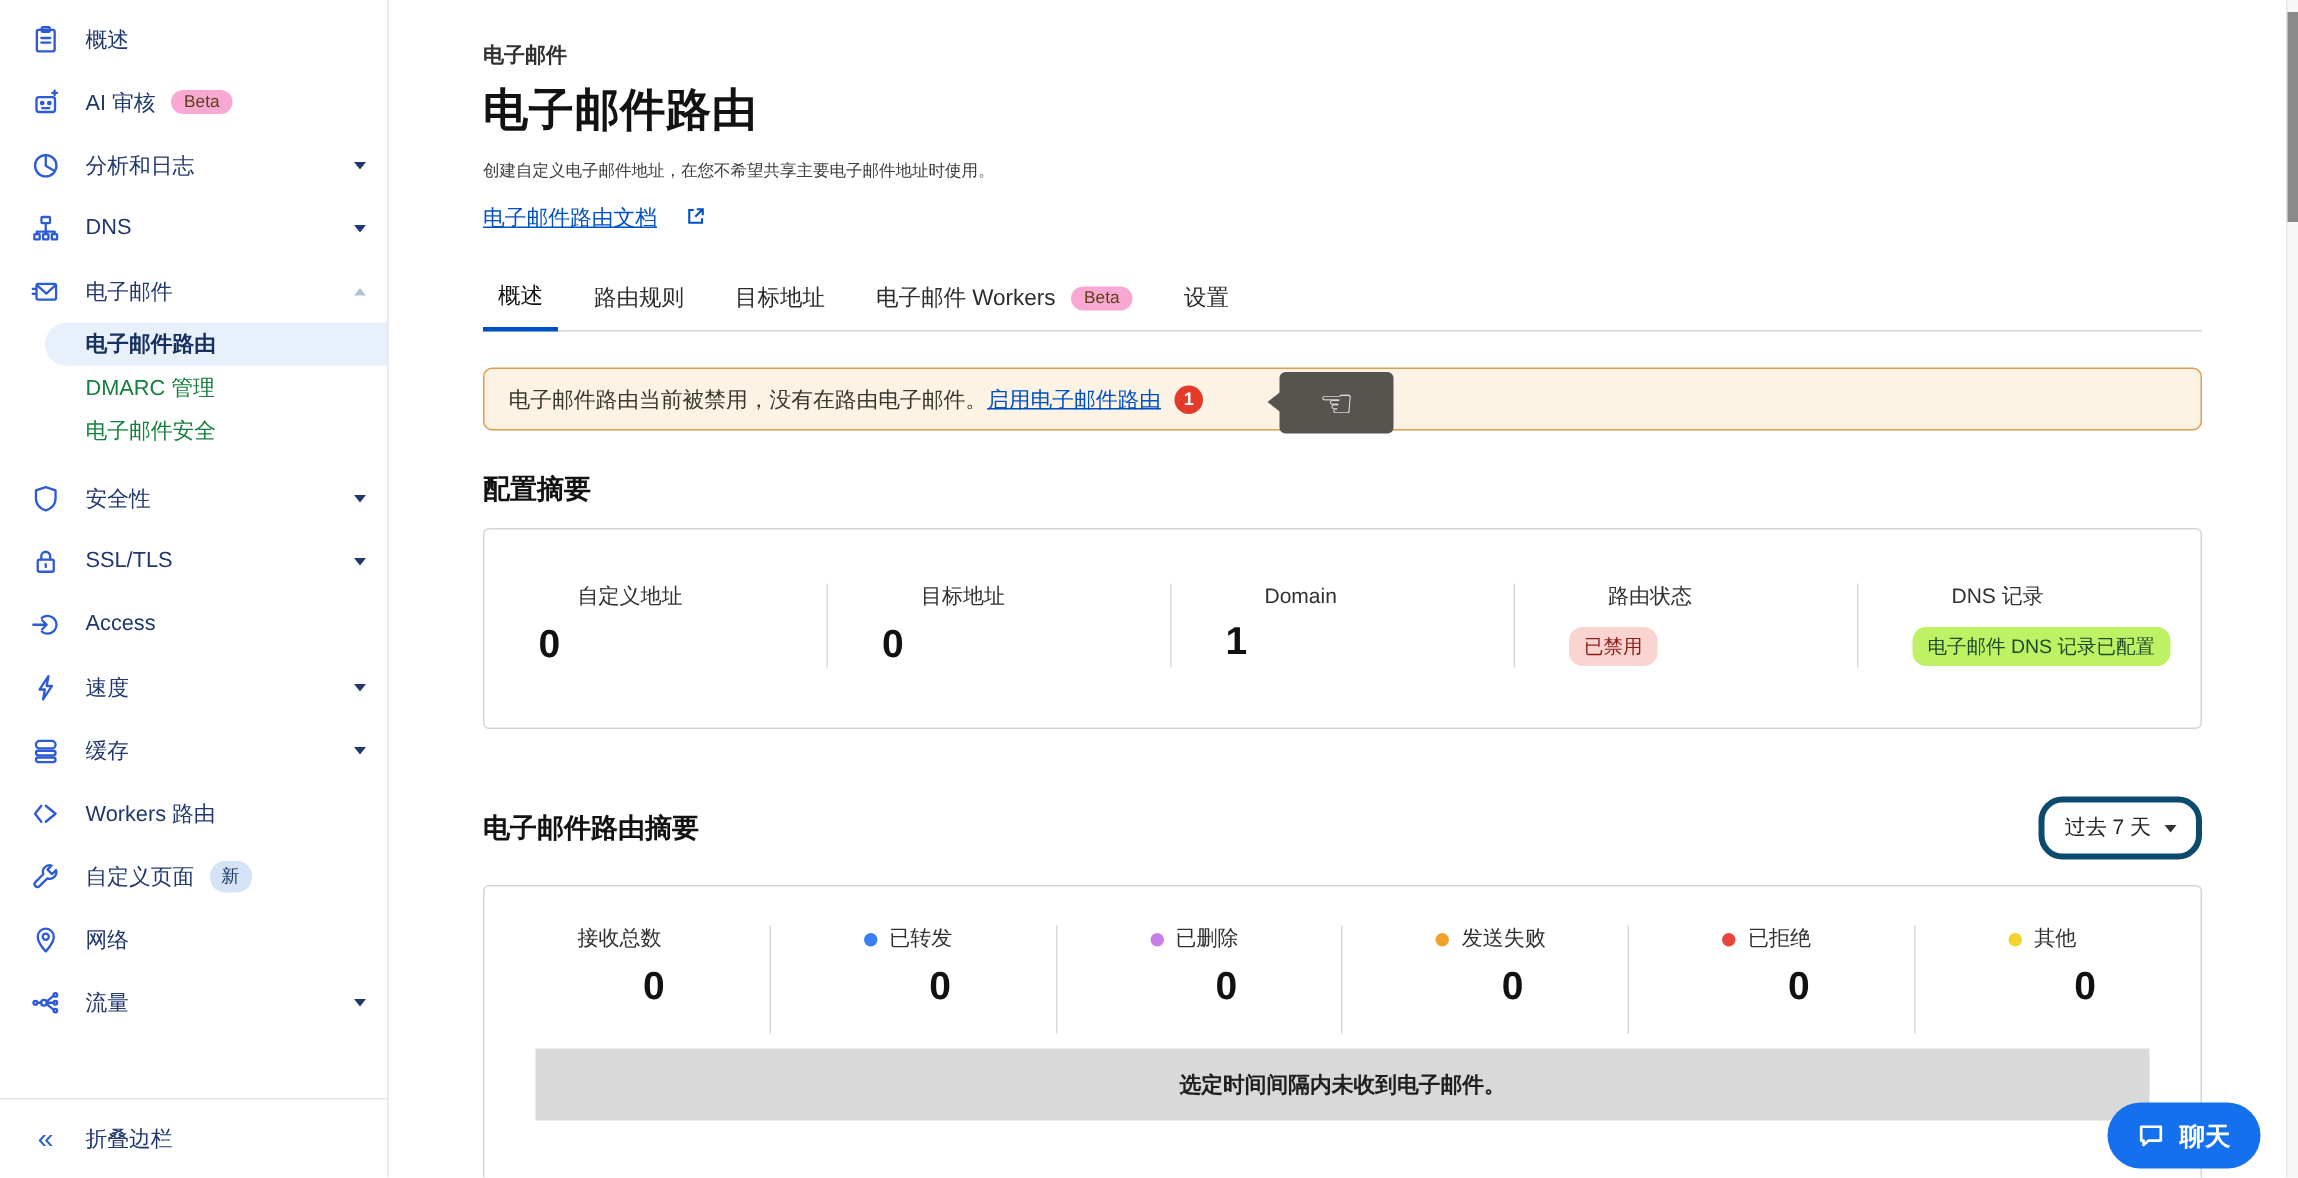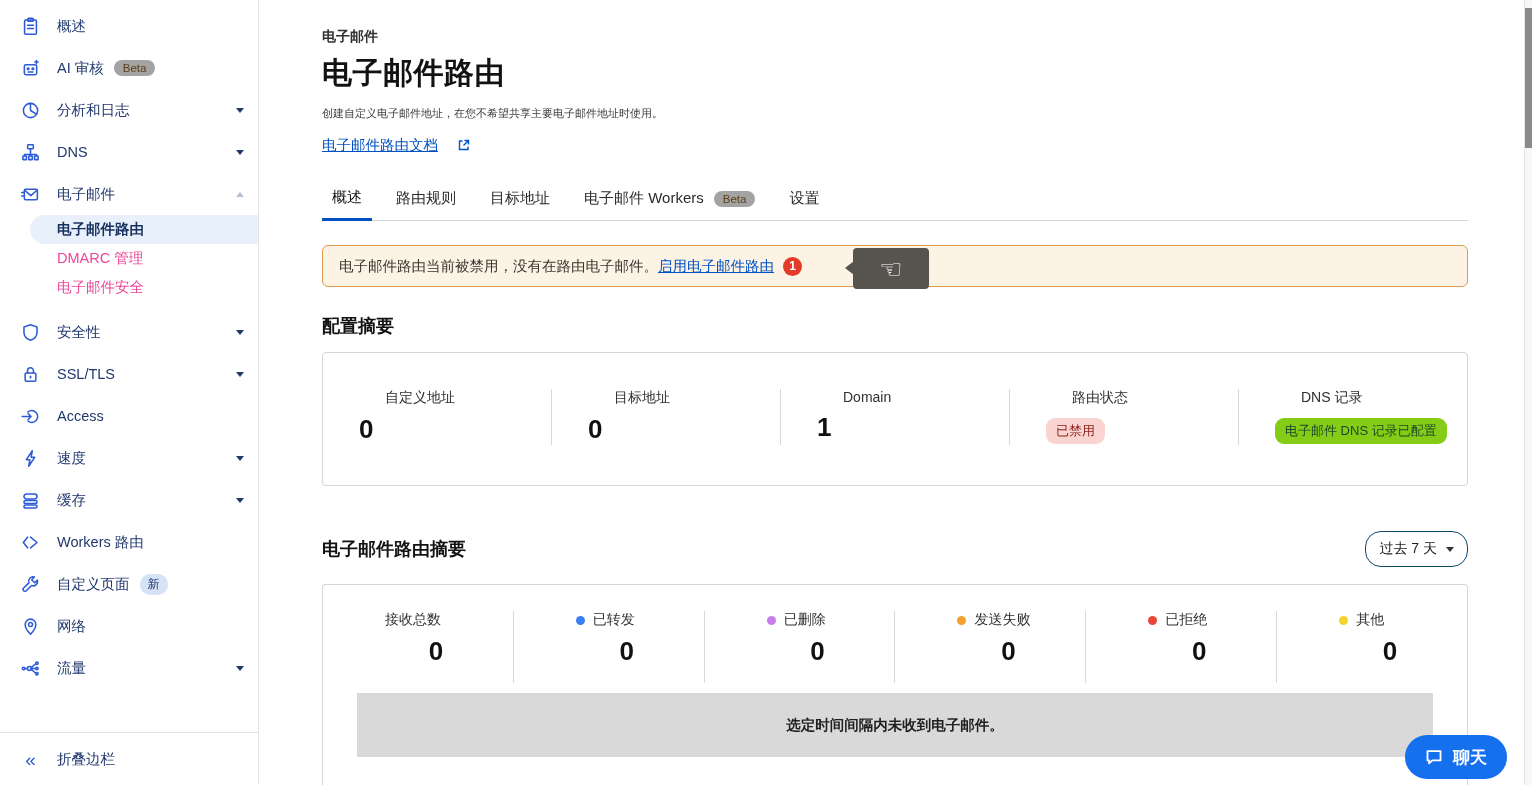--- a/index.html
+++ b/index.html
@@ -16,27 +16,27 @@
   .nav-item {
     height:42px; display:flex; align-items:center; padding:0 14px 0 21px;
     color:#21386e; font-size:14.5px; cursor:pointer; white-space:nowrap;
   }
   .nav-item .nav-icon { width:19px; height:19px; margin-right:17px; flex:0 0 19px; display:flex; align-items:center; justify-content:center; }
   .nav-icon svg { width:19px; height:19px; stroke:#2d5bd7; fill:none; stroke-width:1.3; stroke-linecap:round; stroke-linejoin:round; }
   .caret-down { width:0; height:0; border-left:4.5px solid transparent; border-right:4.5px solid transparent; border-top:5.5px solid #21386e; margin-left:auto; }
   .caret-up-light { width:0; height:0; border-left:4.5px solid transparent; border-right:4.5px solid transparent; border-bottom:5.5px solid #b4c0d6; margin-left:auto; }
   .nav-sub {
     height:29px; display:flex; align-items:center; padding-left:57px;
-    color:#ec4899; font-size:14.5px; cursor:pointer;
+    color:#15803d; font-size:14.5px; cursor:pointer;
   }
   .nav-sub.active {
     padding-left:27px; margin-left:30px; background:#e8f1fb;
     border-radius:15px 0 0 15px; font-weight:bold; color:#17305f;
   }
-  .badge-beta { background:#a3a3a3; color:#5d4016; font-size:11.5px; border-radius:10px; padding:2px 9px; margin-left:10px; }
+  .badge-beta { background:#f9a8d4; color:#5d4016; font-size:11.5px; border-radius:10px; padding:2px 9px; margin-left:10px; }
   .badge-new  { background:#d6e2f5; color:#1d3a6e; font-size:12px; border-radius:10px; padding:2px 8px; margin-left:10px; }
   .sidebar-bottom { margin-top:auto; border-top:1px solid #e3e3e3; }
   .collapse-item { height:52px; display:flex; align-items:center; padding:0 21px; color:#21386e; font-size:14.5px; cursor:pointer; }
   .collapse-glyph { font-size:19px; color:#2d5bd7; width:19px; margin-right:17px; text-align:center; line-height:1; }
   .email-group-gap { height:9px; }
 
   
   .main { flex:1; padding:28px 64px 0 63px; position:relative; }
   .eyebrow { font-size:14px; font-weight:bold; color:#313131; }
   h1.page-title { font-size:30px; font-weight:800; color:#121212; margin:7px 0 12px; letter-spacing:.5px; }
@@ -71,36 +71,36 @@
 
   .section-heading { font-size:18px; font-weight:bold; color:#121212; margin:27px 0 14px; }
   .card { border:1px solid #d5d5d5; border-radius:4px; background:#fff; }
   .config-card { display:flex; padding:36px 0 40px; }
   .config-col { flex:1; padding-left:36px; }
   .config-col + .config-col { border-left:1px solid #d9d9d9; }
   .stat-label { font-size:14px; color:#313131; display:flex; align-items:center;margin-left:26px; }
   .stat-value { font-size:26px; font-weight:bold; color:#111; margin-top:7px; }
   .pill { display:inline-block; margin-top:11px; font-size:13px; border-radius:9px; padding:4px 10px; }
   .pill.danger  { background:#fad4d0; color:#8c1d18; }
-  .pill.success { background:#84cc16; color:#1c4a2a; }
+  .pill.success { background:#bef264; color:#1c4a2a; }
 
   .summary-head { display:flex; align-items:center; justify-content:space-between; margin-top:45px; }
   .period-btn {
-    background:#fff; border:1px solid #0c4a6e; border-radius:16px; padding:8px 13px;
+    background:#fff; border:4px solid #0c4a6e; border-radius:16px; padding:8px 13px;
     font-size:14px; color:#222; display:flex; align-items:center; gap:9px; cursor:pointer;
   }
   .period-btn .caret { width:0; height:0; border-left:4.5px solid transparent; border-right:4.5px solid transparent; border-top:5.5px solid #333; }
 
   .summary-card { margin-top:17px; border-bottom:none; border-radius:4px 4px 0 0; height:213px; overflow:hidden; }
   .summary-stats { display:flex; padding-top:26px;text-align:center; }
   .sum-col { flex:1; padding-left:36px; padding-bottom:16px; }
   .sum-col + .sum-col { border-left:1px solid #d9d9d9; }
   .dot { width:9px; height:9px; border-radius:50%; display:inline-block; margin-right:8px; }
   .empty-bar {
-    margin:10px 34px 0; height:64px; background:#d9d9d9; display:flex; align-items:center;
+    margin:10px 34px 0; height:48px; background:#d9d9d9; display:flex; align-items:center;
     justify-content:center; font-size:14.5px; font-weight:bold; color:#1f1f1f;
   }
 
   .chat-btn {
     position:absolute; right:25px; bottom:6px; height:44px; padding:0 20px;
     border-radius:999px; background:#1570ee; color:#fff; font-weight:bold; font-size:17px;
     display:flex; align-items:center; gap:10px; border:none; cursor:pointer;
   }
   .chat-btn svg { width:18px; height:18px; stroke:#fff; fill:none; stroke-width:1.6; stroke-linejoin:round; }
 

